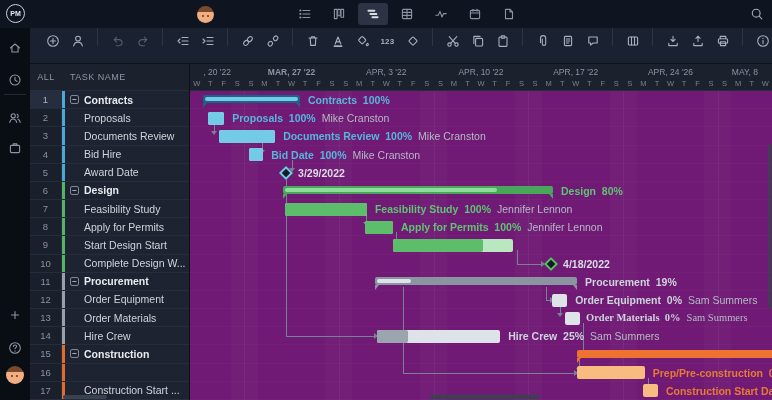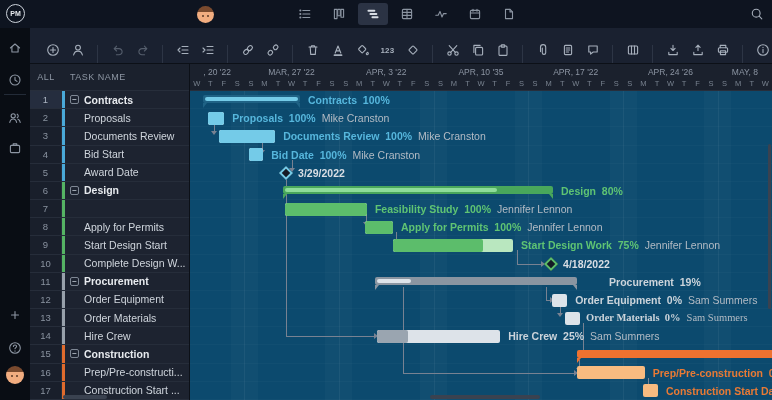--- a/index.html
+++ b/index.html
@@ -10,21 +10,21 @@
 .topbar{position:absolute;top:0;left:0;right:0;height:28px;background:#0e1420;z-index:5}
 .logo{position:absolute;left:6px;top:4px;width:19px;height:19px;border:1.5px solid #ccd2da;border-radius:50%;display:flex;align-items:center;justify-content:center;font-size:7px;font-weight:bold;color:#e8ebef}
 .title{position:absolute;left:41px;top:6px;font-size:14px;color:#e4e8ed;letter-spacing:.2px}
 .avatar{position:absolute;left:197px;top:6px;width:17px;height:17px;border-radius:50%;background:linear-gradient(#7a4a2e 0 36%,#f2ad80 36%);overflow:hidden}
 .avatar::before{content:"";position:absolute;left:5px;top:9px;width:2px;height:2px;background:#5a3a26;border-radius:50%;box-shadow:5px 0 0 #5a3a26}
 .views{position:absolute;left:290px;top:0;height:28px;display:flex;align-items:center;gap:4px}
 .vbtn{width:30px;height:22px;display:flex;align-items:center;justify-content:center;color:#8b94a1;border-radius:3px}
 .vbtn.active{background:#2b3344;color:#d9dee5}
 .searchbtn{position:absolute;right:8px;top:7px;color:#a5adb9}
 
-.toolbar{position:absolute;top:28px;left:30px;right:0;height:36px;background:#1a2130;border-bottom:1px solid #0c1017;display:flex;align-items:flex-end;padding-left:10px;z-index:4}
+.toolbar{position:absolute;top:28px;left:30px;right:0;height:36px;background:#1a2130;border-bottom:1px solid #0c1017;display:flex;align-items:flex-start;padding-left:10px;z-index:4}
 .tb-btn{width:25px;height:26px;display:flex;align-items:center;justify-content:center;color:#a7b0bc;flex:none}
 .tb-btn.dim{color:#555e6c}
 .tb-sep{width:1px;height:18px;background:#2d3545;margin:0 7px;flex:none}
 .tb-123{font-size:8px;font-weight:bold;letter-spacing:.3px}
 
 .rail{position:absolute;top:28px;left:0;width:30px;bottom:0;background:#090d14;z-index:4}
 .rail-btn{position:absolute;left:0;width:30px;height:30px;display:flex;align-items:center;justify-content:center;color:#8d96a3}
 .rail-div{position:absolute;left:4px;right:4px;top:66px;height:1px;background:#232b38}
 .rail-avatar{position:absolute;left:6px;top:338px;width:18px;height:18px;border-radius:50%;background:linear-gradient(#7a4a2e 0 36%,#f2ad80 36%);overflow:hidden}
 .rail-avatar::before{content:"";position:absolute;left:5px;top:9px;width:2px;height:2px;background:#5a3a26;border-radius:50%;box-shadow:5px 0 0 #5a3a26}
@@ -36,21 +36,21 @@
 .p-rows{position:absolute;top:27px;left:0;right:0;bottom:0;overflow:hidden}
 .p-row{display:flex;height:18.176px;border-bottom:1px solid #262d3a;align-items:stretch}
 .p-num{width:32px;background:#191f2b;color:#8a93a0;font-size:9.5px;display:flex;align-items:center;justify-content:center;border-right:1px solid #262d3a;flex:none}
 .p-row.sel .p-num{background:#252d3e;color:#aab3c0}
 .p-strip{width:3px;flex:none}
 .p-name{flex:1;display:flex;align-items:center;font-size:10.5px;color:#cfd5dc;padding-left:19px;white-space:nowrap;overflow:hidden}
 .p-row.grp .p-name{padding-left:5px;font-weight:bold;color:#e7eaee}
 .mbox{width:9px;height:9px;border:1px solid #7e8794;border-radius:2px;font-size:8px;line-height:7px;text-align:center;color:#aeb6c0;margin-right:5px;flex:none}
 .p-hscroll{position:absolute;left:33px;bottom:1px;width:44px;height:4px;border-radius:2px;background:#3a4250}
 
-.gantt{position:absolute;top:64px;left:190px;right:0;bottom:0;background:#0c4a6e;overflow:hidden}
+.gantt{position:absolute;top:64px;left:190px;right:0;bottom:0;background:#701a75;overflow:hidden}
 .g-head{position:absolute;top:0;left:0;right:0;height:27px;background:#1b212d;border-bottom:1px solid #272e3b}
 .g-week-label{position:absolute;top:3px;font-size:8.5px;color:#8c95a3;white-space:nowrap;text-align:center}
 .g-day{position:absolute;top:15px;text-align:center;font-size:7.5px;color:#78828f}
 .g-body{position:absolute;top:27px;left:0;right:0;bottom:0}
 .wk-shade{position:absolute;top:0;bottom:0;background:rgba(255,255,255,.022)}
 .wk-line{position:absolute;top:0;bottom:0;width:1px;background:rgba(255,255,255,.05)}
 .g-rowline{position:absolute;left:0;right:0;height:1px;background:rgba(255,255,255,.025)}
 .bar{position:absolute;height:13px;border-radius:2px;overflow:hidden}
 .bar .prog{position:absolute;left:0;top:0;bottom:0;border-radius:2px}
 .sum{position:absolute;height:8px;border-radius:2px}
@@ -418,35 +418,36 @@
           <div class="p-name">Proposals</div>
         </div>
         <div class="p-row">
           <div class="p-num">3</div>
           <div class="p-strip" style="background: rgb(74, 169, 216);"></div>
           <div class="p-name">Documents Review</div>
         </div>
         <div class="p-row">
           <div class="p-num">4</div>
           <div class="p-strip" style="background: rgb(74, 169, 216);"></div>
-          <div class="p-name">Bid Start</div>
+          <div class="p-name">Bid Hire</div>
         </div>
         <div class="p-row">
           <div class="p-num">5</div>
           <div class="p-strip" style="background: rgb(74, 169, 216);"></div>
           <div class="p-name">Award Date</div>
         </div>
         <div class="p-row grp">
           <div class="p-num">6</div>
           <div class="p-strip" style="background: rgb(85, 179, 100);"></div>
           <div class="p-name"><div class="mbox">−</div>Design</div>
         </div>
         <div class="p-row">
           <div class="p-num">7</div>
           <div class="p-strip" style="background: rgb(85, 179, 100);"></div>
+          <div class="p-name">Feasibility Study</div>
         </div>
         <div class="p-row">
           <div class="p-num">8</div>
           <div class="p-strip" style="background: rgb(85, 179, 100);"></div>
           <div class="p-name">Apply for Permits</div>
         </div>
         <div class="p-row">
           <div class="p-num">9</div>
           <div class="p-strip" style="background: rgb(85, 179, 100);"></div>
           <div class="p-name">Start Design Start</div>
@@ -477,55 +478,54 @@
           <div class="p-name">Hire Crew</div>
         </div>
         <div class="p-row grp">
           <div class="p-num">15</div>
           <div class="p-strip" style="background: rgb(224, 107, 45);"></div>
           <div class="p-name"><div class="mbox">−</div>Construction</div>
         </div>
         <div class="p-row">
           <div class="p-num">16</div>
           <div class="p-strip" style="background: rgb(224, 107, 45);"></div>
-          <div class="p-name">Prep/Pre-constructi...</div>
         </div>
         <div class="p-row">
           <div class="p-num">17</div>
           <div class="p-strip" style="background: rgb(224, 107, 45);"></div>
           <div class="p-name">Construction Start ...</div>
         </div>
       </div>
     <div class="p-hscroll"></div>
   </div>
 
   <div class="gantt">
     <div class="g-head" id="ghead">
         <div class="g-week-label" style="left: 0px; width: 54.1395px;">, 20 '22</div>
         <div class="g-day" style="left: 0px; width: 13.5349px;">W</div>
         <div class="g-day" style="left: 13.5349px; width: 13.5349px;">T</div>
         <div class="g-day" style="left: 27.0698px; width: 13.5349px;">F</div>
         <div class="g-day" style="left: 40.6047px; width: 13.5349px;">S</div>
-        <div class="g-week-label" style="left: 54.1395px; width: 94.7442px;">MAR, 27 '22</div>
+        <div class="g-week-label" style="left: 54.1395px; width: 94.7442px; font-weight: bold;">MAR, 27 '22</div>
         <div class="g-day" style="left: 54.1395px; width: 13.5349px;">S</div>
         <div class="g-day" style="left: 67.6744px; width: 13.5349px;">M</div>
         <div class="g-day" style="left: 81.2093px; width: 13.5349px;">T</div>
         <div class="g-day" style="left: 94.7442px; width: 13.5349px;">W</div>
         <div class="g-day" style="left: 108.279px; width: 13.5349px;">T</div>
         <div class="g-day" style="left: 121.814px; width: 13.5349px;">F</div>
         <div class="g-day" style="left: 135.349px; width: 13.5349px;">S</div>
         <div class="g-week-label" style="left: 148.884px; width: 94.7442px;">APR, 3 '22</div>
         <div class="g-day" style="left: 148.884px; width: 13.5349px;">S</div>
         <div class="g-day" style="left: 162.419px; width: 13.5349px;">M</div>
         <div class="g-day" style="left: 175.953px; width: 13.5349px;">T</div>
         <div class="g-day" style="left: 189.488px; width: 13.5349px;">W</div>
         <div class="g-day" style="left: 203.023px; width: 13.5349px;">T</div>
         <div class="g-day" style="left: 216.558px; width: 13.5349px;">F</div>
         <div class="g-day" style="left: 230.093px; width: 13.5349px;">S</div>
-        <div class="g-week-label" style="left: 243.628px; width: 94.7442px;">APR, 10 '35</div>
+        <div class="g-week-label" style="left: 243.628px; width: 94.7442px;">APR, 10 '22</div>
         <div class="g-day" style="left: 243.628px; width: 13.5349px;">S</div>
         <div class="g-day" style="left: 257.163px; width: 13.5349px;">M</div>
         <div class="g-day" style="left: 270.698px; width: 13.5349px;">T</div>
         <div class="g-day" style="left: 284.233px; width: 13.5349px;">W</div>
         <div class="g-day" style="left: 297.767px; width: 13.5349px;">T</div>
         <div class="g-day" style="left: 311.302px; width: 13.5349px;">F</div>
         <div class="g-day" style="left: 324.837px; width: 13.5349px;">S</div>
         <div class="g-week-label" style="left: 338.372px; width: 94.7442px;">APR, 17 '22</div>
         <div class="g-day" style="left: 338.372px; width: 13.5349px;">S</div>
         <div class="g-day" style="left: 351.907px; width: 13.5349px;">M</div>
@@ -644,29 +644,28 @@
           <div class="prog" style="width: 100%; background: rgb(92, 189, 107);"></div>
         </div>
         <div class="blabel" style="left: 184.901px; top: 109.144px;"><span style="color: rgb(95, 196, 115);">Feasibility Study&nbsp;&nbsp;100%</span><span class="asg">Jennifer Lennon</span></div>
         <div class="bar" style="left: 175.006px; width: 28.0172px; top: 129.82px; background: rgb(185, 231, 191);">
           <div class="prog" style="width: 100%; background: rgb(92, 189, 107);"></div>
         </div>
         <div class="blabel" style="left: 211.023px; top: 127.32px;"><span style="color: rgb(95, 196, 115);">Apply for Permits&nbsp;&nbsp;100%</span><span class="asg">Jennifer Lennon</span></div>
         <div class="bar" style="left: 203.023px; width: 120.054px; top: 147.996px; background: rgb(185, 231, 191);">
           <div class="prog" style="width: 75%; background: rgb(92, 189, 107);"></div>
         </div>
-        <div class="blabel" style="left: 331.078px; top: 145.496px;"><span style="color: rgb(95, 196, 115);">Start Design Work&nbsp;&nbsp;75%</span><span class="asg">Jennifer Lennon</span></div>
         <div class="mile" style="left: 356.111px; top: 167.672px; border-color: rgb(92, 189, 107);"></div>
         <div class="mlabel" style="left: 373.111px; top: 163.672px;">4/18/2022</div>
         <div class="sum" style="left: 185.022px; width: 202.076px; top: 185.848px; background: rgb(138, 149, 161);">
           <div class="inner" style="width: calc(19% - 4px); background: rgb(221, 227, 233);"></div>
           <div class="tooth l" style="border-top-color: rgb(138, 149, 161);"></div>
           <div class="tooth r" style="border-top-color: rgb(138, 149, 161);"></div>
         </div>
-        <div class="blabel" style="left: 395.098px; top: 181.848px;"><span style="color: rgb(204, 212, 219); margin-left: 24px;">Procurement&nbsp;&nbsp;19%</span></div>
+        <div class="blabel" style="left: 395.098px; top: 181.848px;"><span style="color: rgb(204, 212, 219);">Procurement&nbsp;&nbsp;19%</span></div>
         <div class="bar" style="left: 362.058px; width: 15.1591px; top: 202.524px; background: rgb(221, 227, 233);">
           <div class="prog" style="width: 0%; background: rgb(154, 165, 176);"></div>
         </div>
         <div class="blabel" style="left: 385.217px; top: 200.024px;"><span style="color: rgb(204, 212, 219);">Order Equipment&nbsp;&nbsp;0%</span><span class="asg">Sam Summers</span></div>
         <div class="bar" style="left: 374.916px; width: 15.1591px; top: 220.7px; background: rgb(221, 227, 233);">
           <div class="prog" style="width: 0%; background: rgb(154, 165, 176);"></div>
         </div>
         <div class="blabel" style="left: 396px; top: 218.2px; font-family: Liberation Serif, serif;"><span style="color: rgb(204, 212, 219);">Order Materials&nbsp;&nbsp;0%</span><span class="asg">Sam Summers</span></div>
         <div class="bar" style="left: 187.052px; width: 123.167px; top: 238.876px; background: rgb(221, 227, 233);">
           <div class="prog" style="width: 25%; background: rgb(154, 165, 176);"></div>

